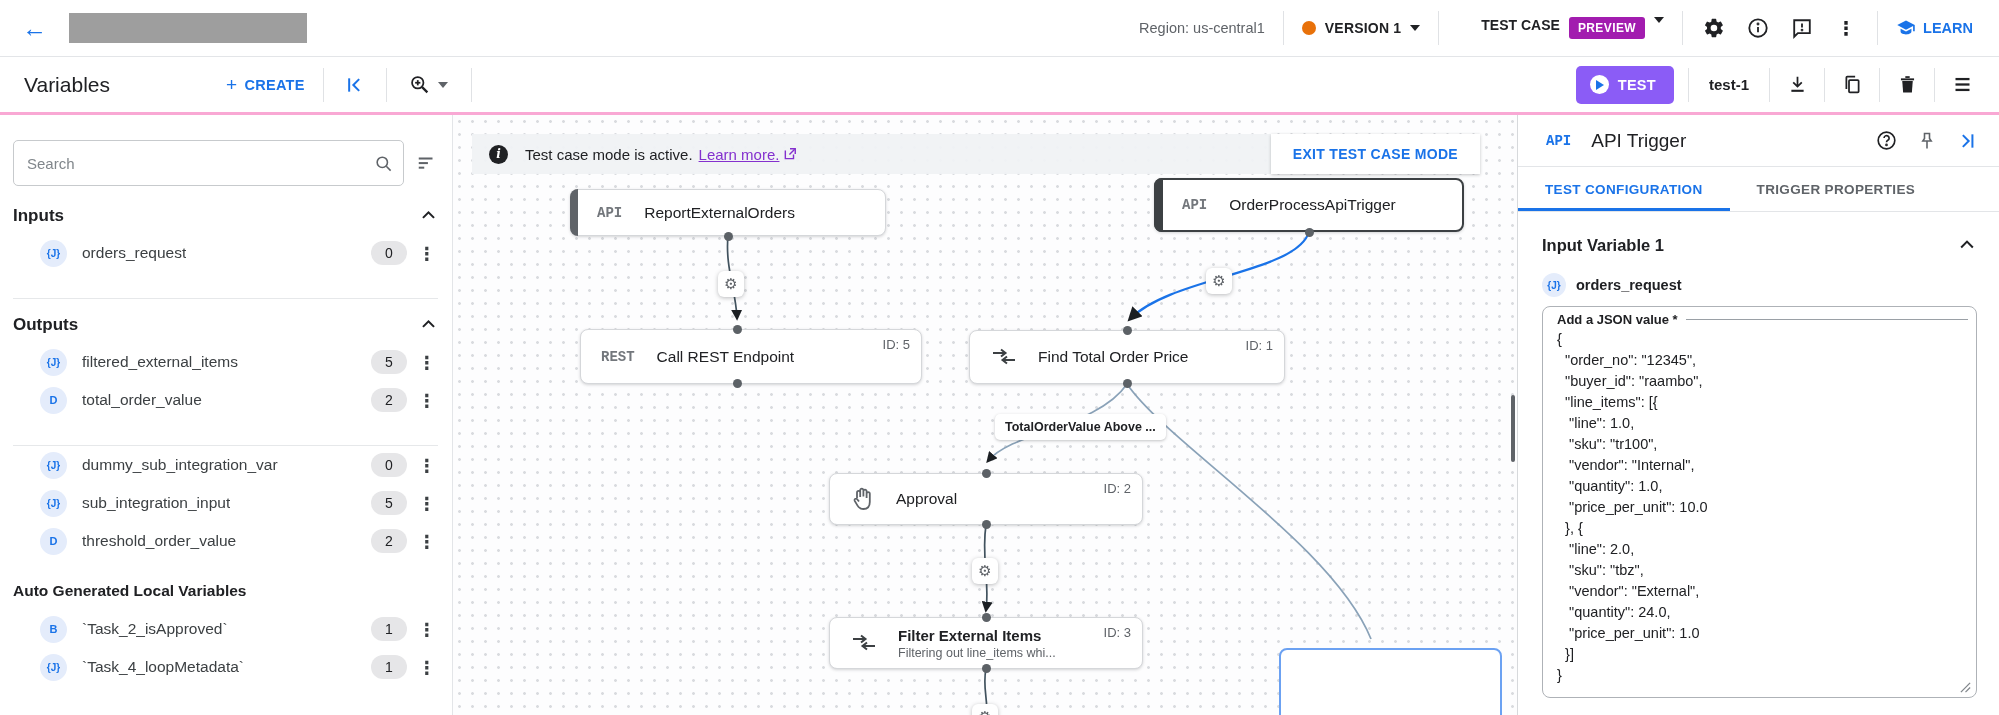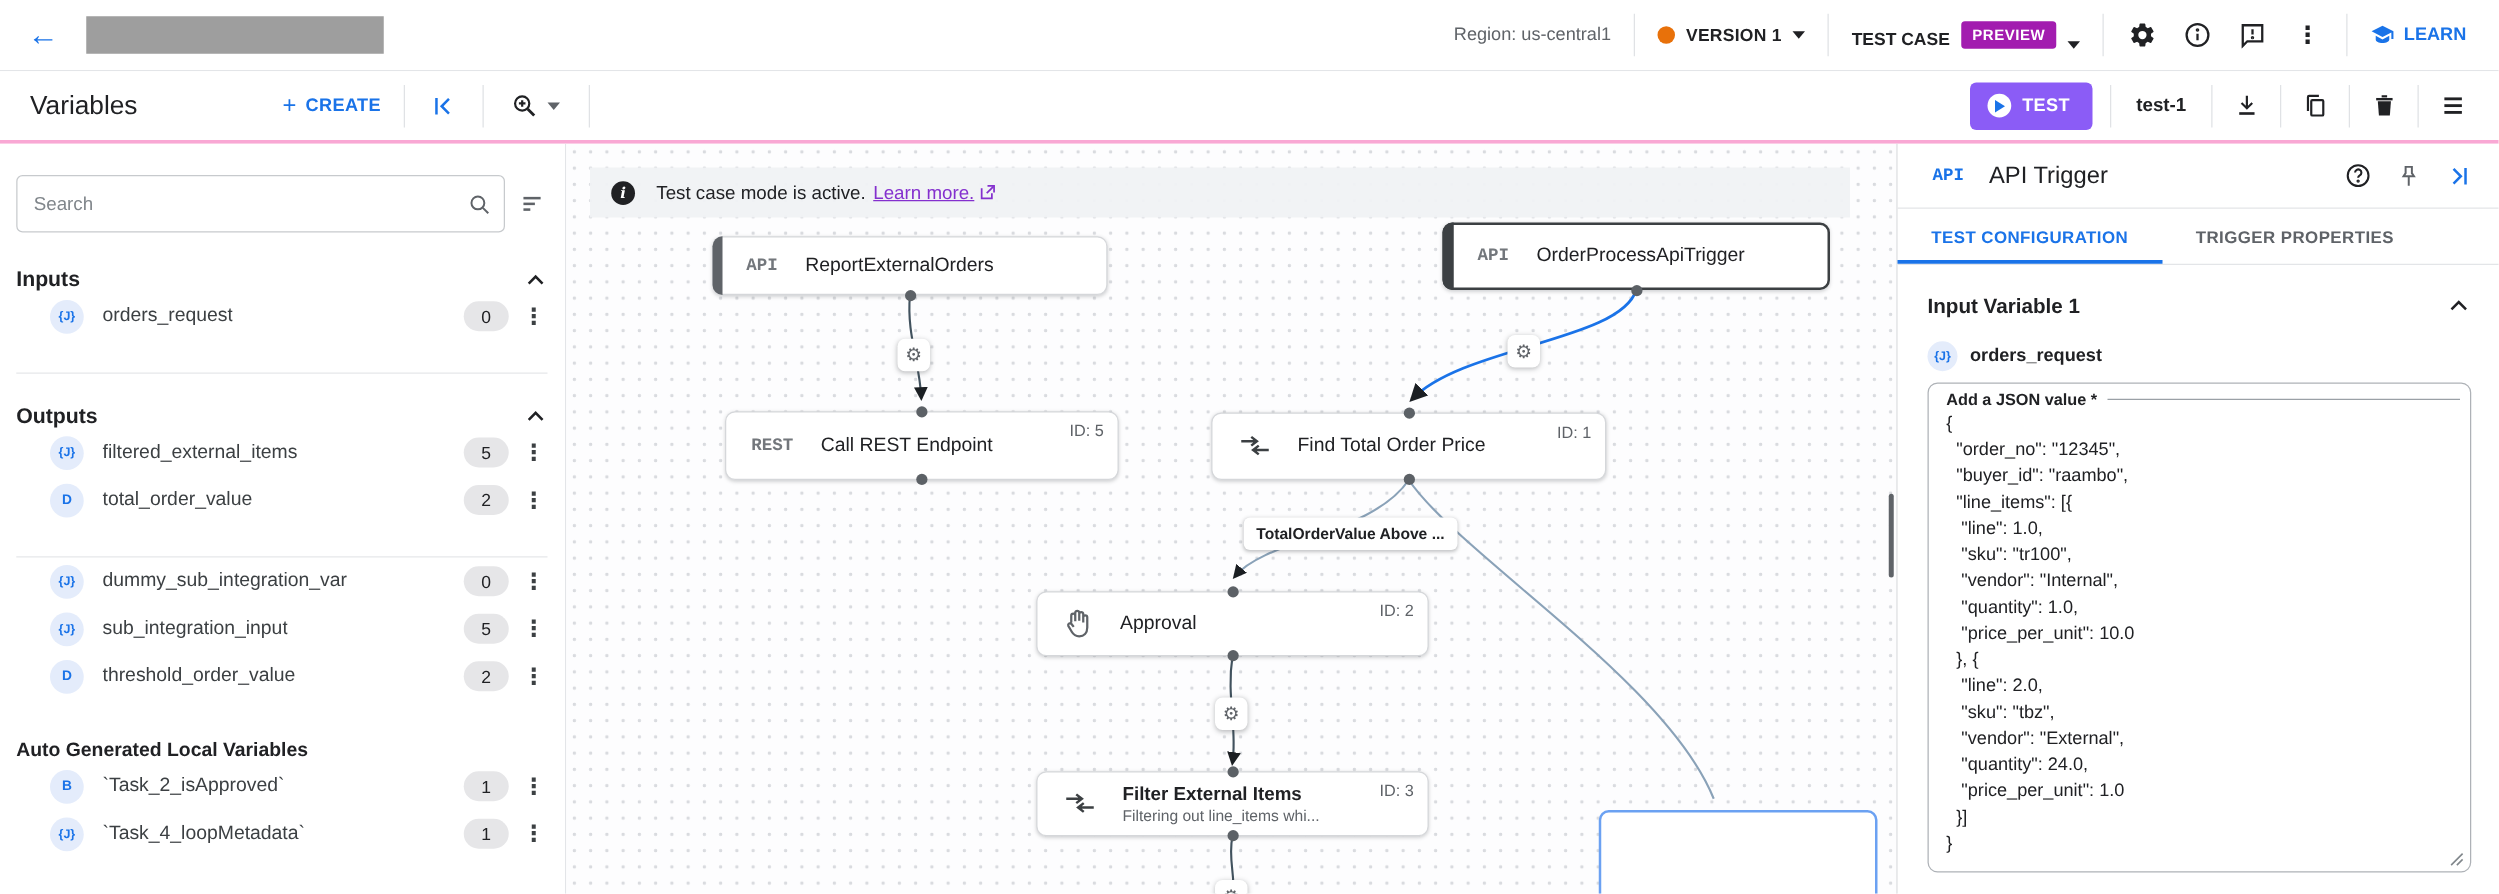--- a/index.html
+++ b/index.html
@@ -10,21 +10,21 @@
   .app-header { height:57px; display:flex; align-items:center; padding:0 26px 0 22px;
     border-bottom:1px solid #e3e5e8; background:#fff; }
   .back-arrow { color:#1a73e8; font-size:25px; line-height:1; cursor:pointer; margin-right:22px; }
   .redacted { width:238px; height:30px; background:#9e9e9e; }
   .hdr-right { margin-left:auto; display:flex; align-items:center; gap:18px; }
   .hdr-divider { width:1px; height:34px; background:#e0e2e5; }
   .region-txt { color:#5f6368; font-size:14.5px; }
   .version-group { display:flex; align-items:center; gap:9px; font-size:14px; font-weight:bold; letter-spacing:.2px; cursor:pointer;}
   .dot-orange { width:14px; height:14px; border-radius:50%; background:#e8710a; }
   .caret { width:0; height:0; border-left:5px solid transparent; border-right:5px solid transparent; border-top:6px solid #202124; display:inline-block; }
-  .testcase-group { display:flex; align-items:flex-end; gap:9px; font-size:14px; font-weight:bold; cursor:pointer;}
+  .testcase-group { display:flex; align-items:flex-start; gap:9px; font-size:14px; font-weight:bold; cursor:pointer;margin-left:24px;}
   .preview-badge { background:#a21caf; color:#fff; font-size:12px; font-weight:bold;
     padding:4px 9px; border-radius:3px; letter-spacing:.4px; }
   .icon-btn { width:26px; height:26px; display:flex; align-items:center; justify-content:center; cursor:pointer; }
   .icon-btn svg { display:block; }
   .learn-group { display:flex; align-items:center; gap:7px; color:#1a73e8; font-weight:bold; font-size:14.5px; cursor:pointer; }
 
   
   .toolbar { height:58px; display:flex; align-items:center; border-bottom:3px solid #f9a8d4; padding:0 24px; background:#fff; }
   .page-title { font-size:21px; color:#202124; }
   .tb-left { display:flex; align-items:center; gap:18px; margin-left:116px; }
@@ -42,21 +42,21 @@
   .content { display:flex; height:600px; }
 
   
   .sidebar { width:453px; border-right:1px solid #e3e5e8; background:#fff; overflow:hidden; }
   .search-row { display:flex; align-items:center; gap:12px; margin:25px 14px 0 13px; }
   .search-box { flex:1; height:46px; border:1px solid #c7cacd; border-radius:5px; display:flex; align-items:center; padding:0 10px 0 13px; }
   .search-box input { border:none; outline:none; flex:1; font-size:15px; color:#202124;
     font-family:"Liberation Sans","DejaVu Sans",sans-serif; }
   .search-box input::placeholder { color:#80868b; }
   .section { padding:0 14px 0 13px; }
-  .section-head { display:flex; align-items:flex-end; margin-top:20px; height:28px; }
+  .section-head { display:flex; align-items:flex-start; margin-top:20px; height:28px; }
   .section-title { font-weight:bold; font-size:17px; color:#202124; }
   .section-title.small { font-size:15.5px; }
   .chev-up { margin-left:auto; cursor:pointer; }
   .var-row { display:flex; align-items:center; height:38px; padding-left:27px; cursor:pointer; }
   .var-type { width:27px; height:27px; border-radius:50%; background:#e4ecfb; color:#1a73e8;
     display:flex; align-items:center; justify-content:center; font-size:11px; font-weight:bold; flex:none; }
   .var-label { font-size:15.5px; color:#3c4043; margin-left:15px; white-space:nowrap; overflow:hidden; text-overflow:ellipsis; }
   .var-count { margin-left:auto; background:#e6e6e8; color:#202124; font-size:14px;
     border-radius:12px; min-width:36px; height:24px; display:flex; align-items:center; justify-content:center; flex:none;}
   .kebab { color:#3c4043; font-size:18px; font-weight:bold; width:22px; text-align:center; margin-left:9px; cursor:pointer;
@@ -360,35 +360,36 @@
 
     <div class="banner">
       <span class="banner-info">i</span>
       <span class="banner-text">Test case mode is active.</span>
       <span class="banner-link">Learn more.</span>
       <svg class="ext-ic" width="14" height="14" viewBox="0 0 24 24" fill="none" stroke="#8430ce" stroke-width="2.4">
           <path d="M4 6v14h14v-7"></path>
           <path d="M12 3h9v9"></path>
           <line x1="11" y1="13" x2="20" y2="4"></line>
         </svg>
+      <button class="exit-btn">EXIT TEST CASE MODE</button>
     </div>
 
     <div class="node" style="left:117px;top:74px;width:316px;height:47px;">
       <div class="node-bar"></div>
       <span class="node-badge">API</span>
       <span class="node-title">ReportExternalOrders</span>
     </div>
 
     <div class="node selected" style="left:701px;top:63px;width:310px;height:54px;">
       <div class="node-bar"></div>
       <span class="node-badge">API</span>
       <span class="node-title">OrderProcessApiTrigger</span>
     </div>
 
-    <div class="node" style="left:127px;top:214px;width:315px;height:55px;">
+    <div class="node" style="left:127px;top:214px;width:342px;height:55px;">
       <span class="node-badge" style="margin-left:20px;">REST</span>
       <span class="node-title">Call REST Endpoint</span>
       <span class="node-id">ID: 5</span>
     </div>
 
     <div class="node" style="left:516px;top:215px;width:316px;height:54px;">
       <span class="node-icon">
         <svg width="24" height="18" viewBox="0 0 24 18" fill="none" stroke="#3c4043" stroke-width="2">
             <path d="M1 5 h12 M9 1.5 L13.5 5 L9 8.5"></path>
             <path d="M23 12 h-12 M15 8.5 L10.5 12 L15 15.5"></path>

